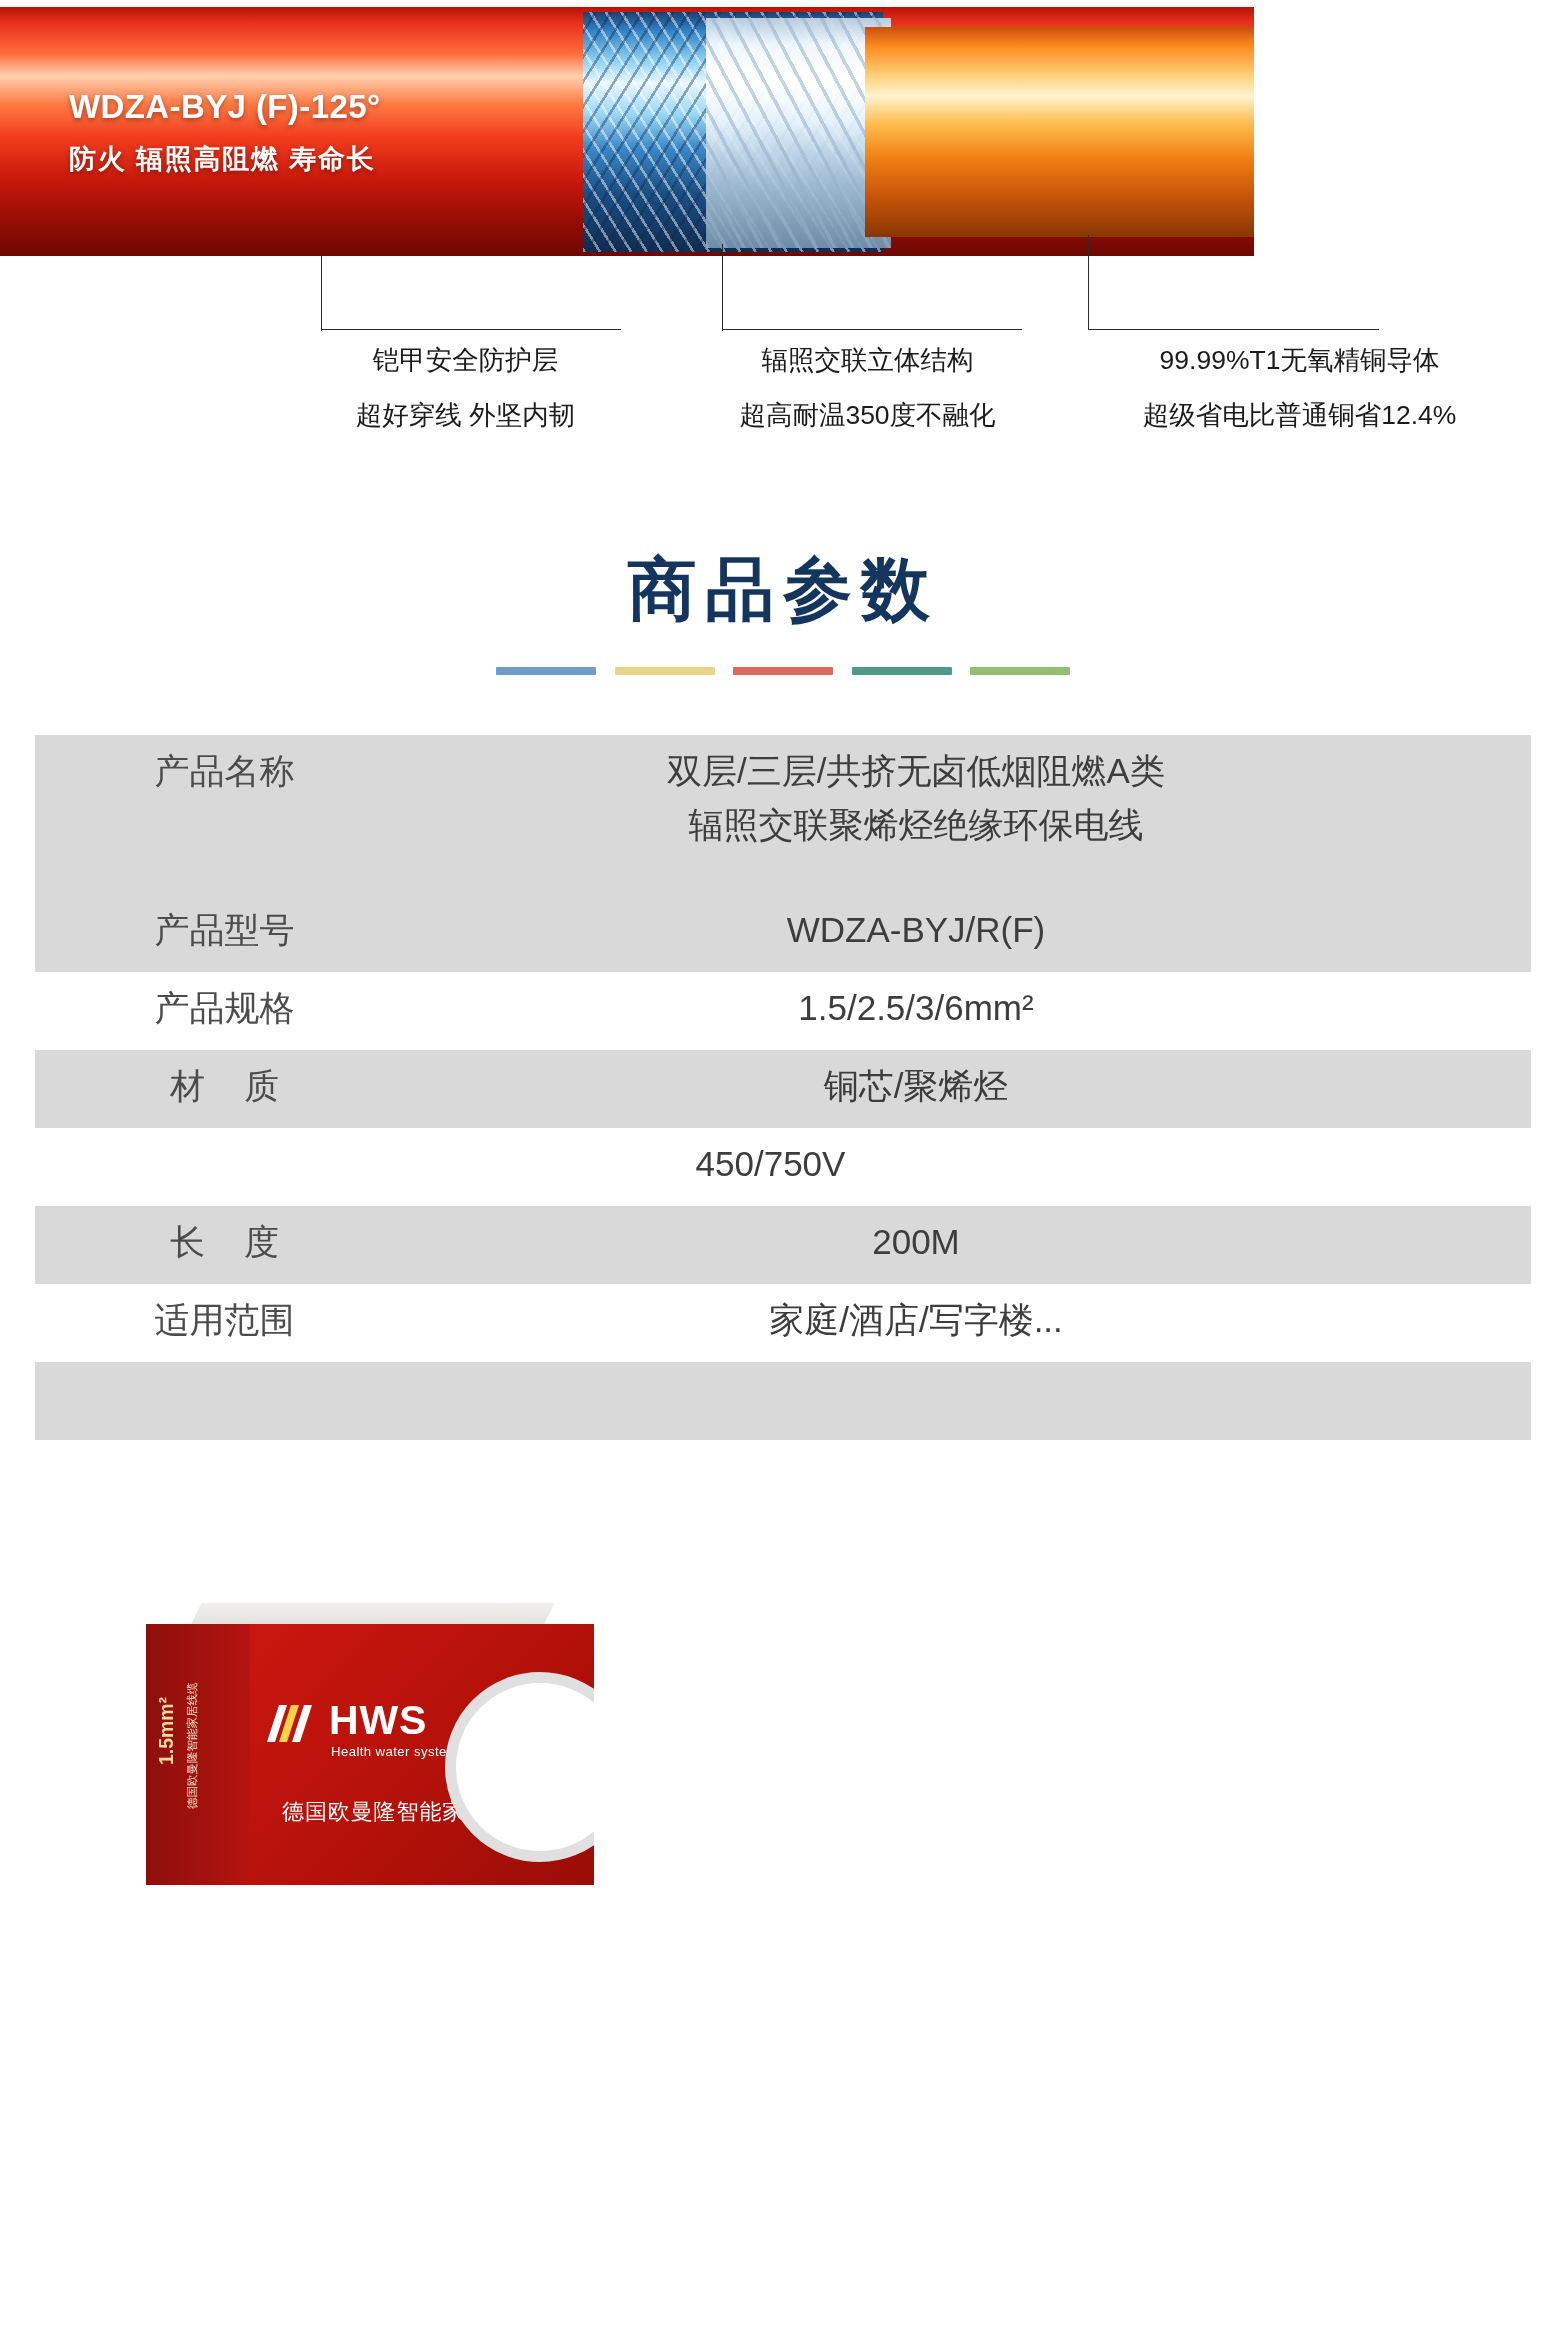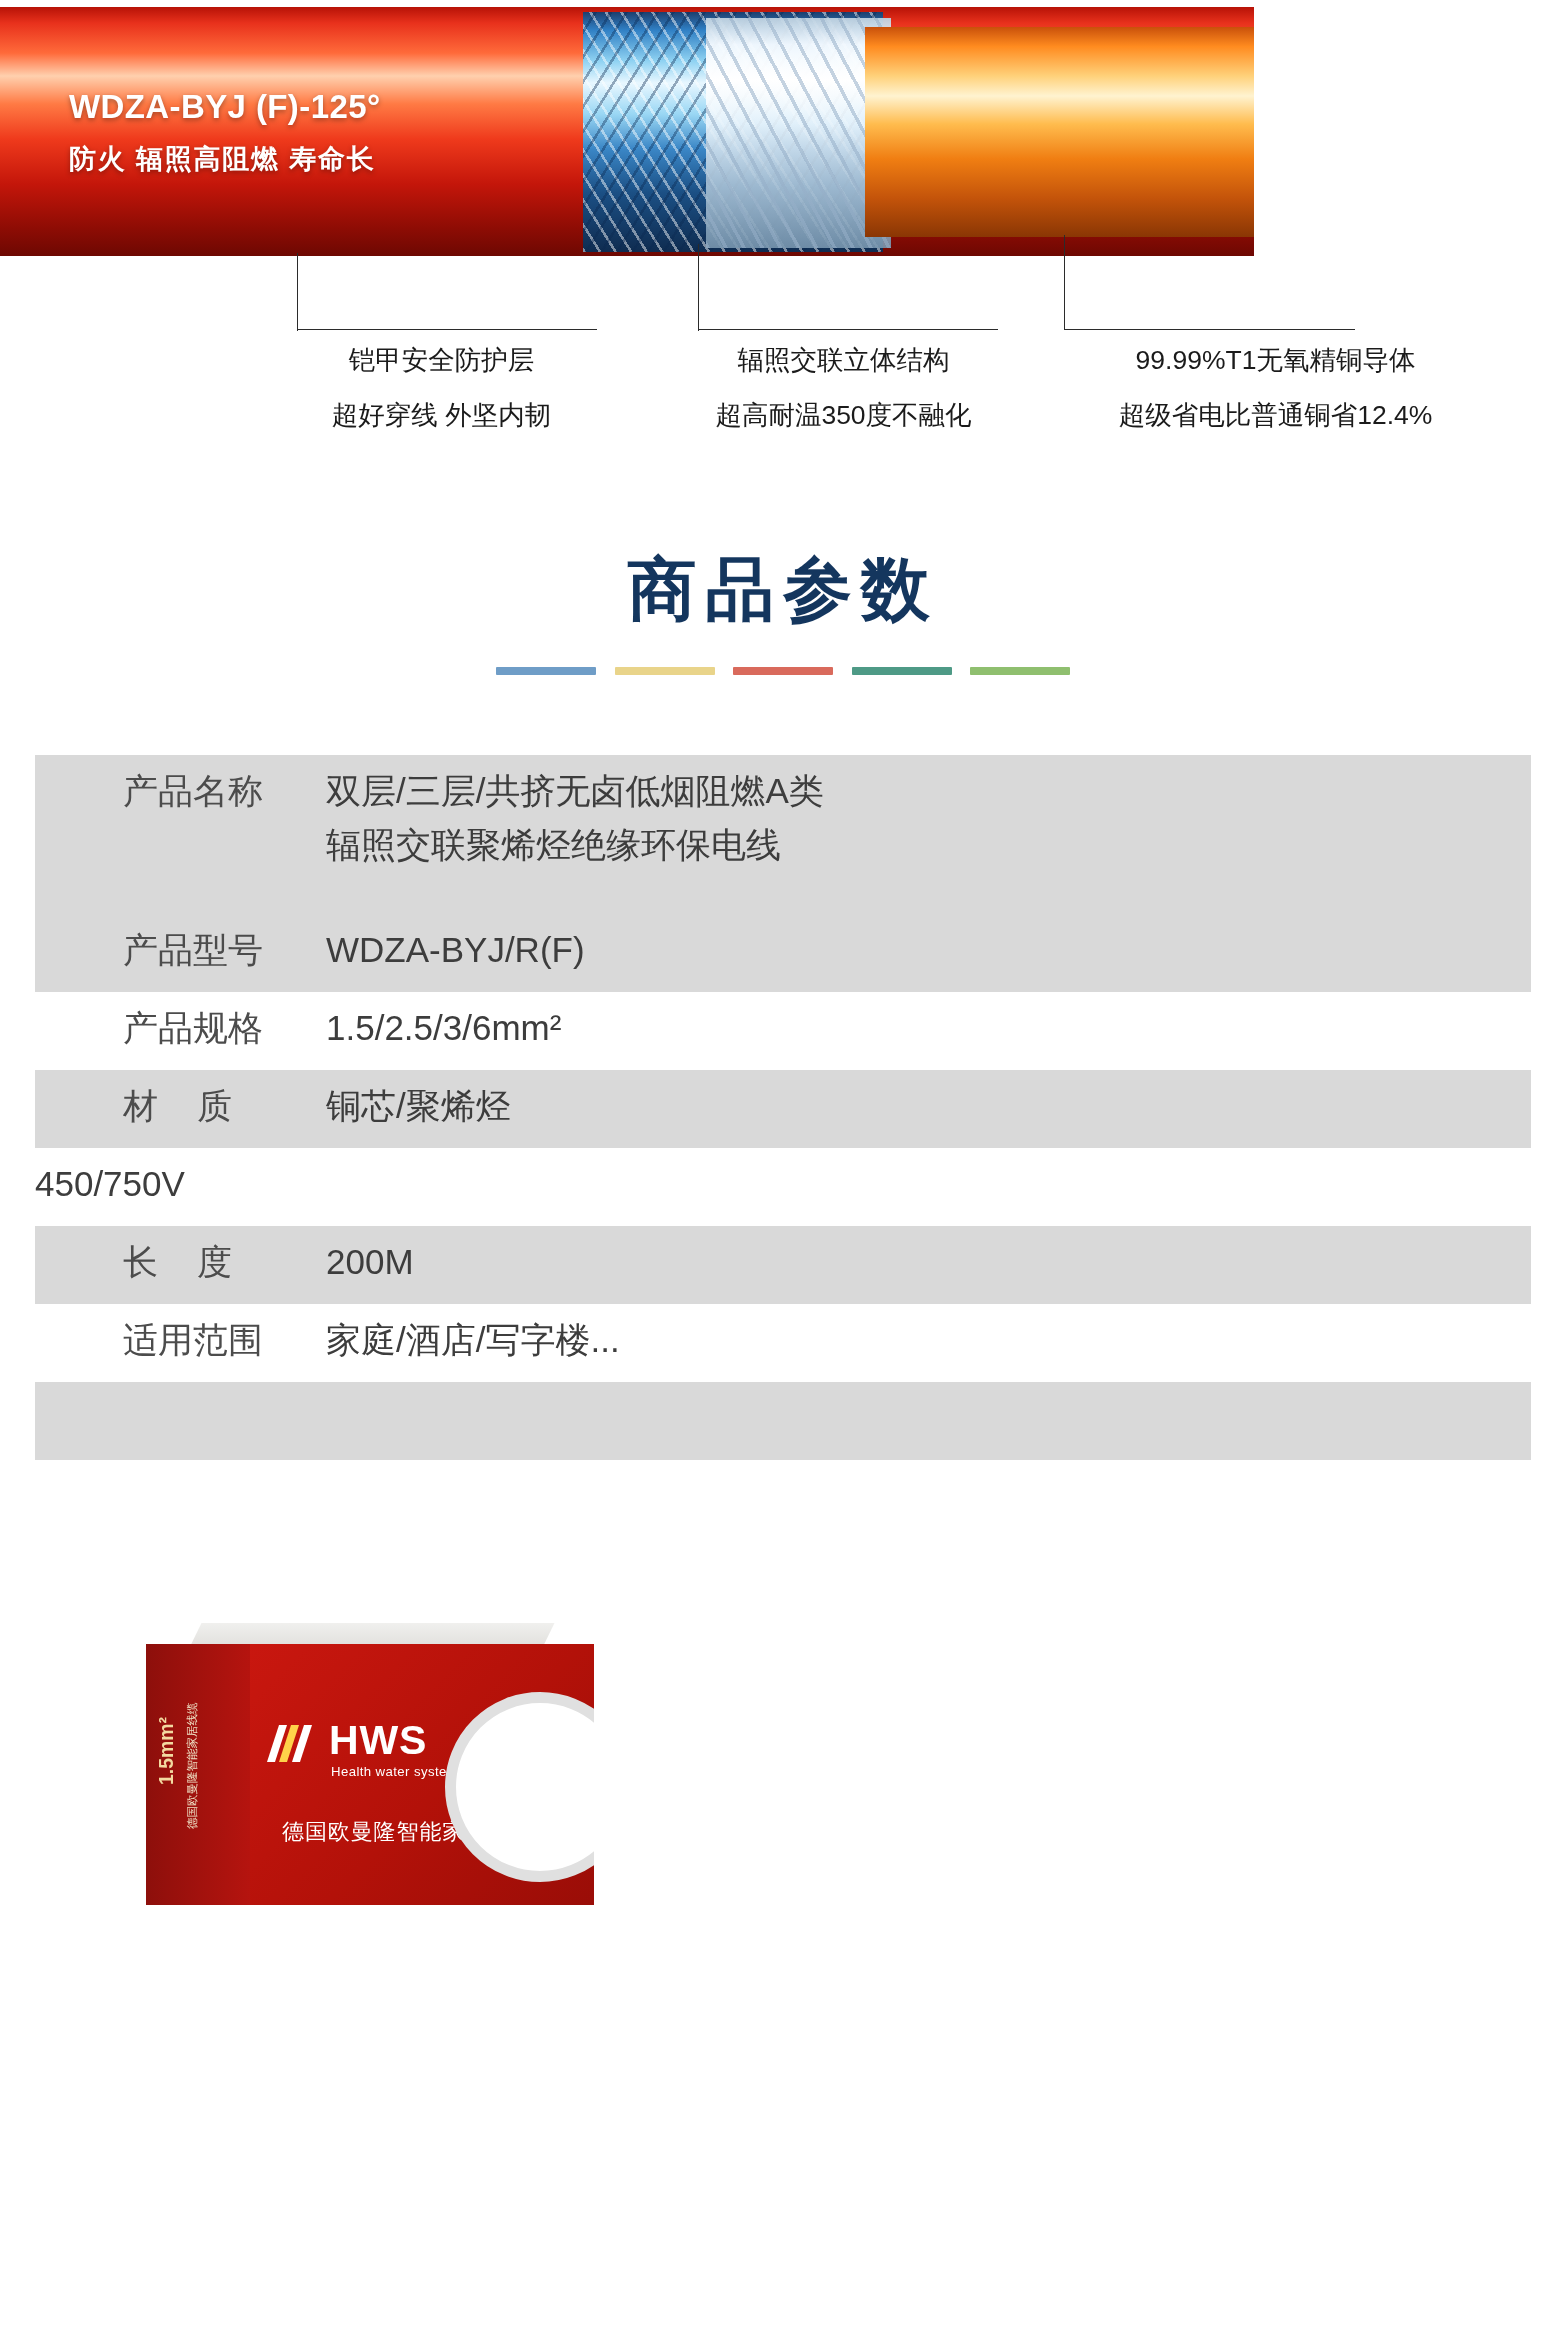--- a/index.html
+++ b/index.html
@@ -115,20 +115,21 @@
     font-size: 27px;
     font-weight: bold;
     letter-spacing: 1.8px;
   }
 
   
   .callouts {
     position: relative;
     width: 1392px;
     height: 203px;
+    margin-left: 24px;
   }
   .leader {
     position: absolute;
     border-left: 1.8px solid #2b2b2b;
     border-bottom: 1.8px solid #2b2b2b;
   }
   .leader.l1 { left: 297px; top: -12.4px; width: 0px; height: 78px; }
   .leader.l1b { left: 297px; top: 64px; width: 300px; height: 0; border-left: none; }
   .leader.l2 { left: 698px; top: -21px; width: 0px; height: 87px; }
   .leader.l2b { left: 698px; top: 64px; width: 300px; height: 0; border-left: none; }
@@ -165,22 +166,23 @@
     gap: 18.5px;
   }
   .rule-seg {
     width: 100px;
     height: 8px;
     border-radius: 0.9px;
   }
 
   
   .spec-table {
-    margin: 80px auto 0 auto;
+    margin: 60px auto 0 auto;
     width: 1496px;
+    text-align: center;
   }
   .spec-row {
     display: flex;
     align-items: flex-start;
     min-height: 78px;
     padding: 8.8px 0 8.8px 0;
   }
   .spec-row.shaded { background: #d9d9d9; }
   .spec-row.plain  { background: #ffffff; }
   .spec-label {

